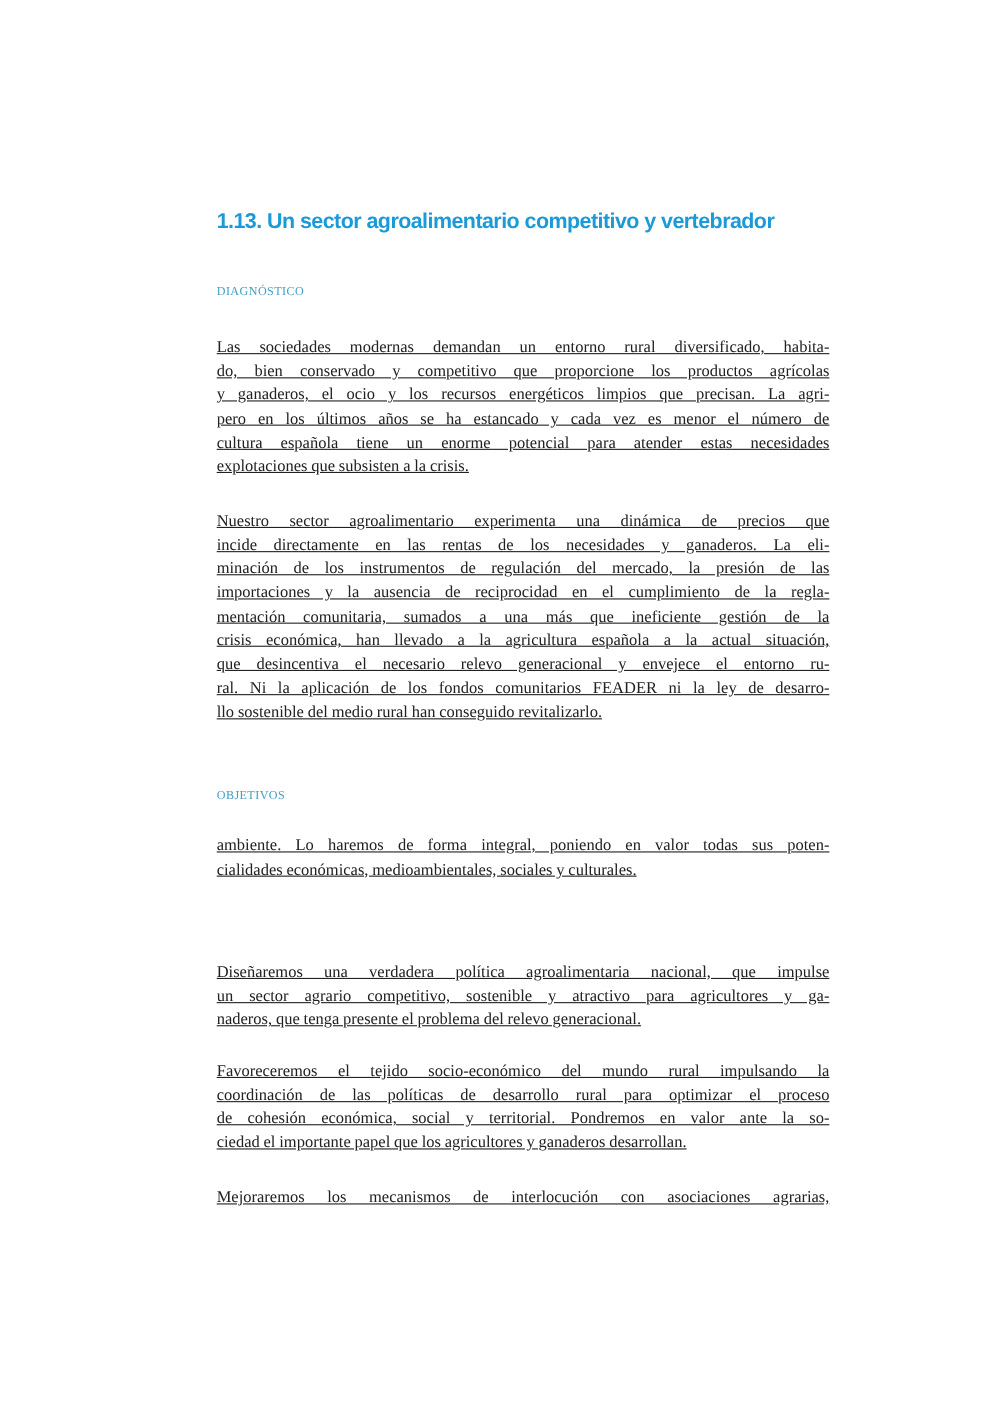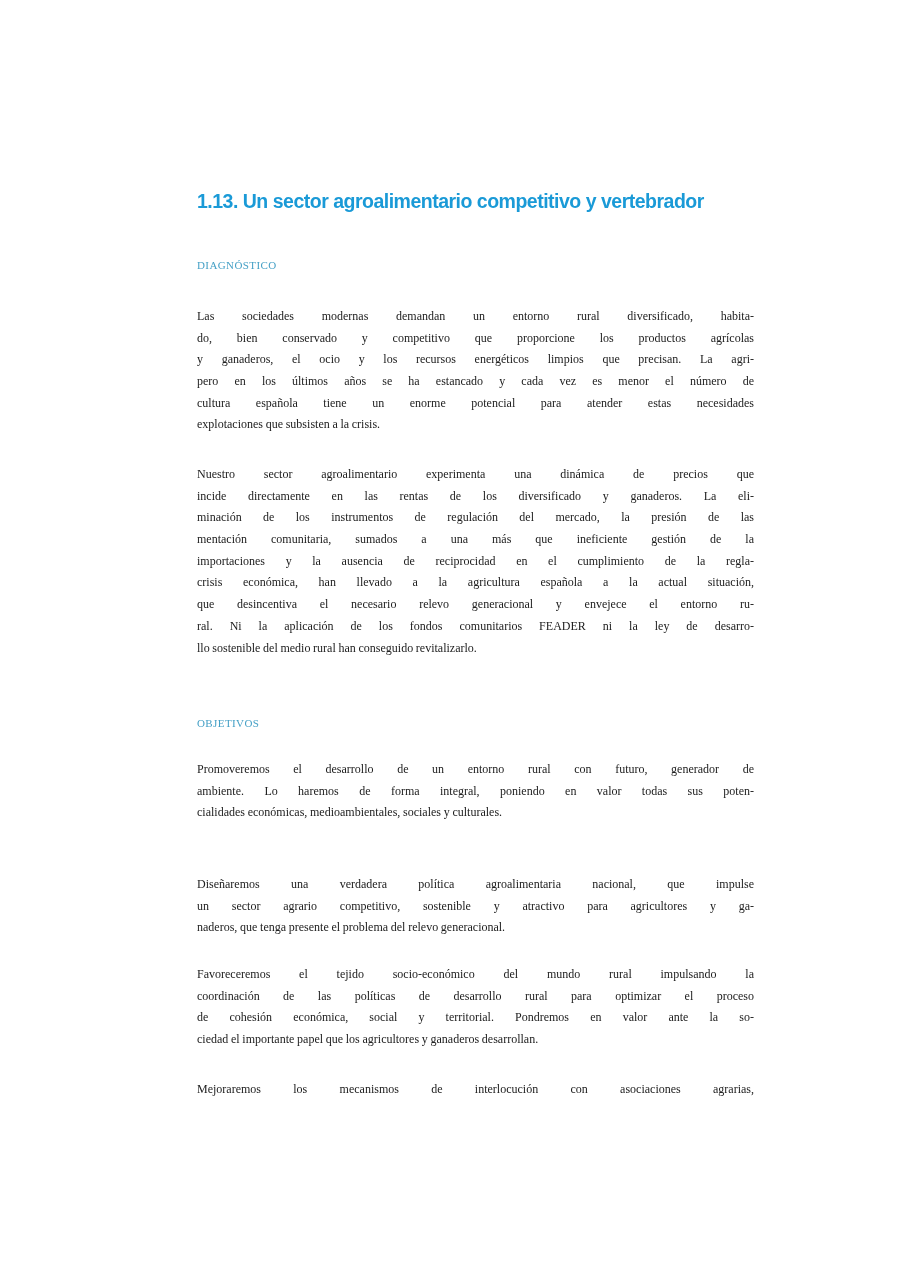--- a/index.html
+++ b/index.html
@@ -39,22 +39,23 @@
     white-space: nowrap;
     line-height: 20px;
   }
   .heading-diagnostico { top: 255px; }
   .heading-objetivos  { top: 713px; }
   .para {
     position: absolute;
     left: 197px;
     width: 557px;
     font-family: "Liberation Serif", serif;
-    font-size: 12px;
+    font-size: 15px;
     color: var(--body-text, #212121);
+    text-decoration: underline;
   }
   .para .line {
     height: 21.7px;
     line-height: 21.7px;
     text-align: justify;
     text-align-last: justify;
     white-space: nowrap;
     word-spacing: -0.3px;
   }
   .para .line.last {
@@ -92,34 +93,33 @@
       <div class="line">Las sociedades modernas demandan un entorno rural diversificado, habita-</div>
       <div class="line">do, bien conservado y competitivo que proporcione los productos agrícolas</div>
       <div class="line">y ganaderos, el ocio y los recursos energéticos limpios que precisan. La agri-</div>
       <div class="line">pero en los últimos años se ha estancado y cada vez es menor el número de</div>
       <div class="line">cultura española tiene un enorme potencial para atender estas necesidades</div>
       <div class="line last">explotaciones que subsisten a la crisis.</div>
     </div>
 
   <div class="para p2">
       <div class="line">Nuestro sector agroalimentario experimenta una dinámica de precios que</div>
-      <div class="line">incide directamente en las rentas de los diversificado y ganaderos. La eli-</div>
+      <div class="line">incide directamente en las rentas de los necesidades y ganaderos. La eli-</div>
       <div class="line">minación de los instrumentos de regulación del mercado, la presión de las</div>
+      <div class="line">importaciones y la ausencia de reciprocidad en el cumplimiento de la regla-</div>
       <div class="line">mentación comunitaria, sumados a una más que ineficiente gestión de la</div>
-      <div class="line">importaciones y la ausencia de reciprocidad en el cumplimiento de la regla-</div>
       <div class="line">crisis económica, han llevado a la agricultura española a la actual situación,</div>
       <div class="line">que desincentiva el necesario relevo generacional y envejece el entorno ru-</div>
       <div class="line">ral. Ni la aplicación de los fondos comunitarios FEADER ni la ley de desarro-</div>
       <div class="line last">llo sostenible del medio rural han conseguido revitalizarlo.</div>
     </div>
 
   <h2 class="sec-heading heading-objetivos">OBJETIVOS</h2>
 
   <div class="para p3">
-      <div class="line">Promoveremos el desarrollo de un entorno rural con futuro, generador de</div>
       <div class="line">ambiente. Lo haremos de forma integral, poniendo en valor todas sus poten-</div>
       <div class="line last">cialidades económicas, medioambientales, sociales y culturales.</div>
     </div>
 
   <div class="para p4">
       <div class="line">Diseñaremos una verdadera política agroalimentaria nacional, que impulse</div>
       <div class="line">un sector agrario competitivo, sostenible y atractivo para agricultores y ga-</div>
       <div class="line last">naderos, que tenga presente el problema del relevo generacional.</div>
     </div>
 

